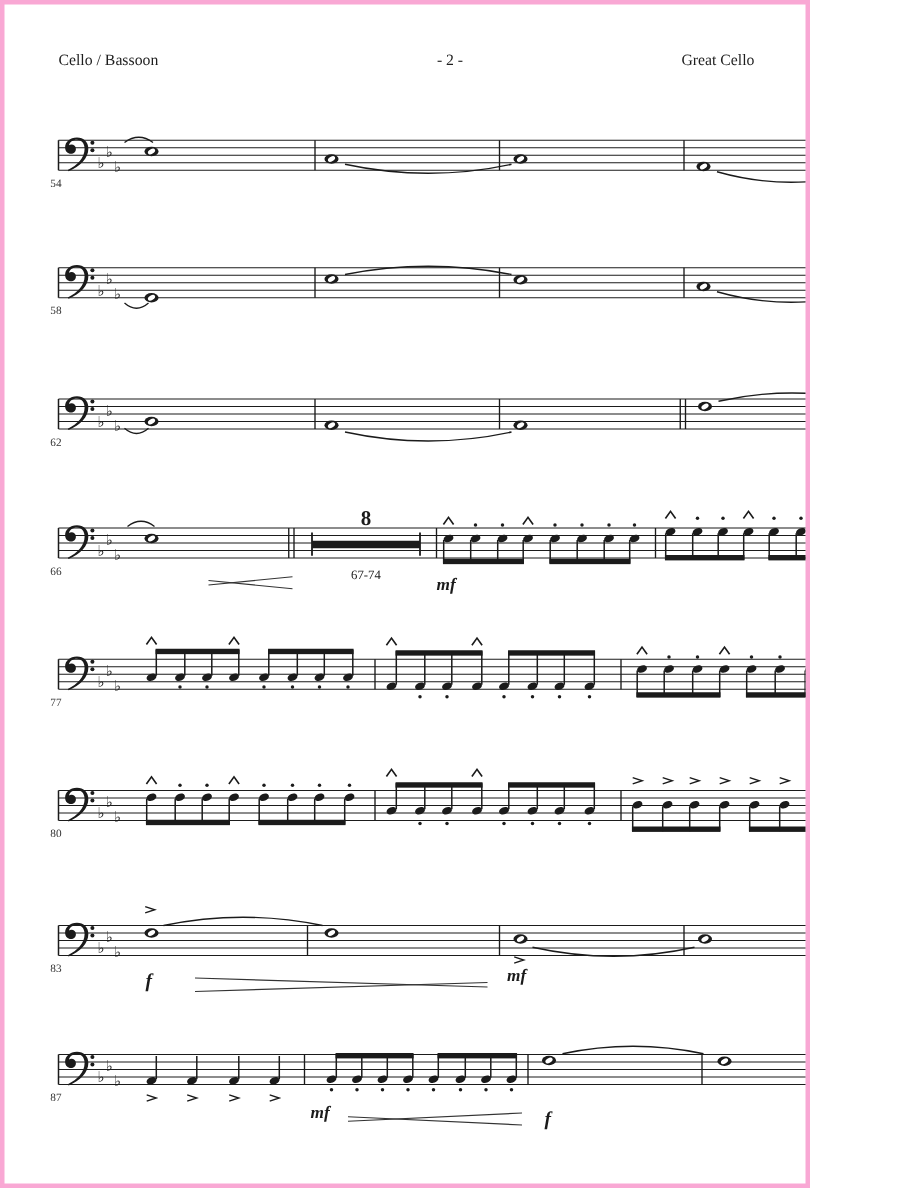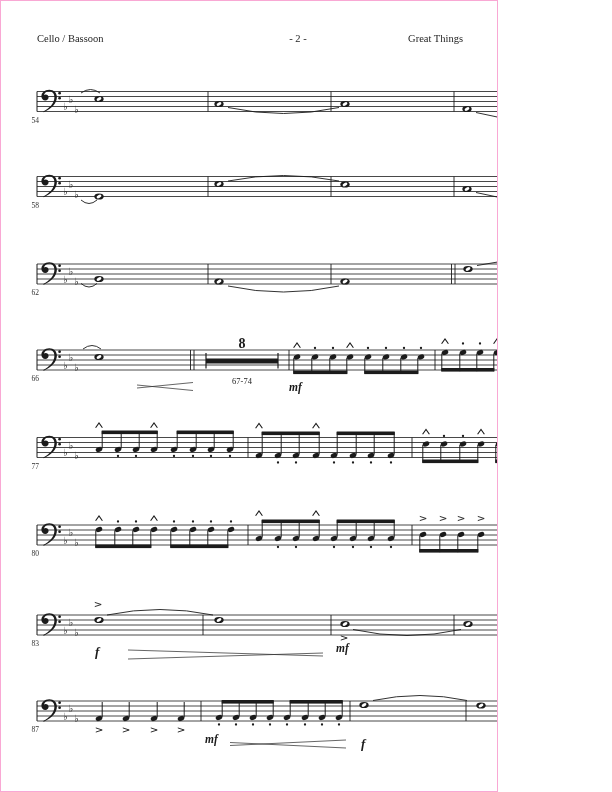--- a/index.html
+++ b/index.html
@@ -1,33 +1,33 @@
 <!DOCTYPE html>
 <html><head>
 <meta charset="utf-8">
 <style>
   html,body{margin:0;padding:0;background:#ffffff;}
   .page{
-    position:relative;width:498px;height:792px;background:#fff;
-    border:1px solid #f9a8d4;box-sizing:border-box;overflow:hidden;
+    position:relative;width:540px;height:792px;background:#fff;
+    border:3px solid #f9a8d4;box-sizing:border-box;overflow:hidden;
     font-family:"Liberation Serif", serif;color:#1e1e1e;
   }
   .hdr{position:absolute;top:31px;font-size:10.5px;line-height:14px;color:#1e1e1e;}
   .hdr-part{left:36px;}
   .hdr-page{left:0;width:594px;text-align:center;}
   .hdr-title{right:34px;text-align:right;}
   svg.score{position:absolute;left:0;top:0;}
 </style>
 </head>
 <body>
 
 <div class="page">
   <div class="hdr hdr-part">Cello / Bassoon</div>
   <div class="hdr hdr-page">- 2 -</div>
-  <div class="hdr hdr-title">Great Things</div>
+  <div class="hdr hdr-title">Great Cello</div>
   <svg class="score" id="score" width="612" height="792" viewBox="0 0 612 792">
       <g>
         <line x1="36" y1="90.5" x2="576" y2="90.5" stroke="#1b1b1b" stroke-width="0.8"></line>
         <line x1="36" y1="95.5" x2="576" y2="95.5" stroke="#1b1b1b" stroke-width="0.8"></line>
         <line x1="36" y1="100.5" x2="576" y2="100.5" stroke="#1b1b1b" stroke-width="0.8"></line>
         <line x1="36" y1="105.5" x2="576" y2="105.5" stroke="#1b1b1b" stroke-width="0.8"></line>
         <line x1="36" y1="110.5" x2="576" y2="110.5" stroke="#1b1b1b" stroke-width="0.8"></line>
         <line x1="36" y1="90.5" x2="36" y2="110.5" stroke="#1b1b1b" stroke-width="1"></line>
         <line x1="576" y1="90.5" x2="576" y2="110.5" stroke="#1b1b1b" stroke-width="1"></line>
         <line x1="207" y1="90.5" x2="207" y2="110.5" stroke="#1b1b1b" stroke-width="0.9"></line>

